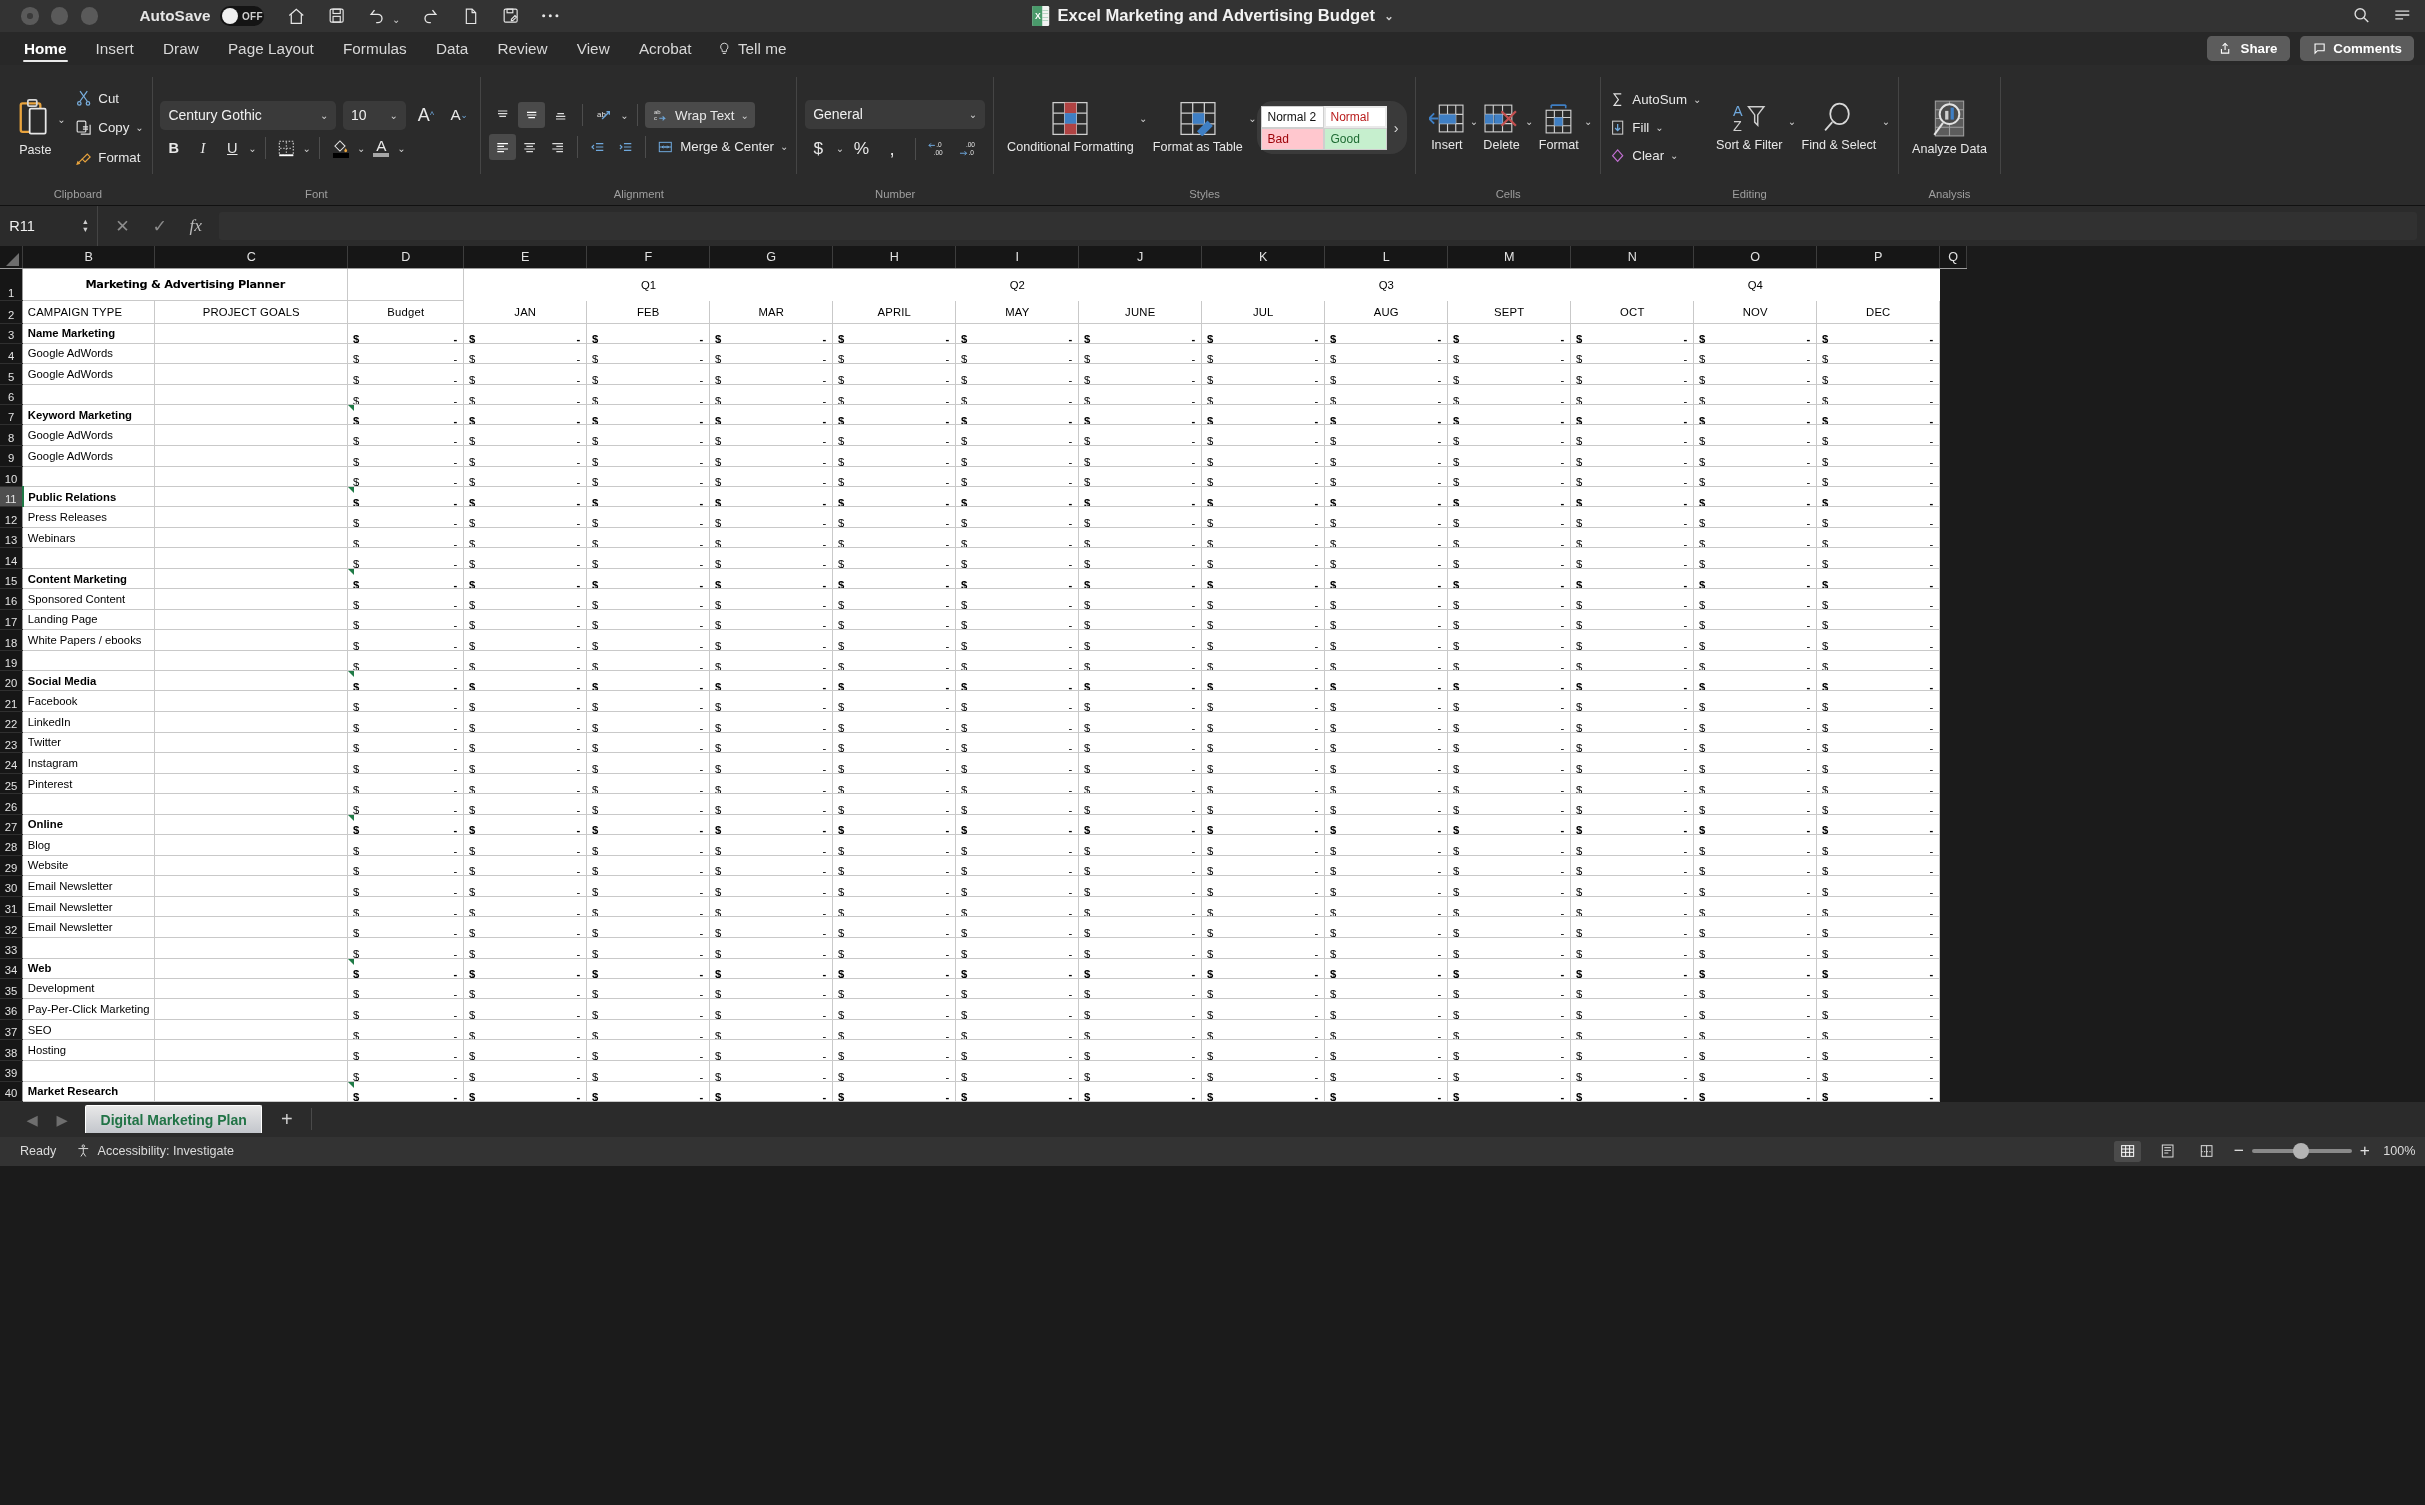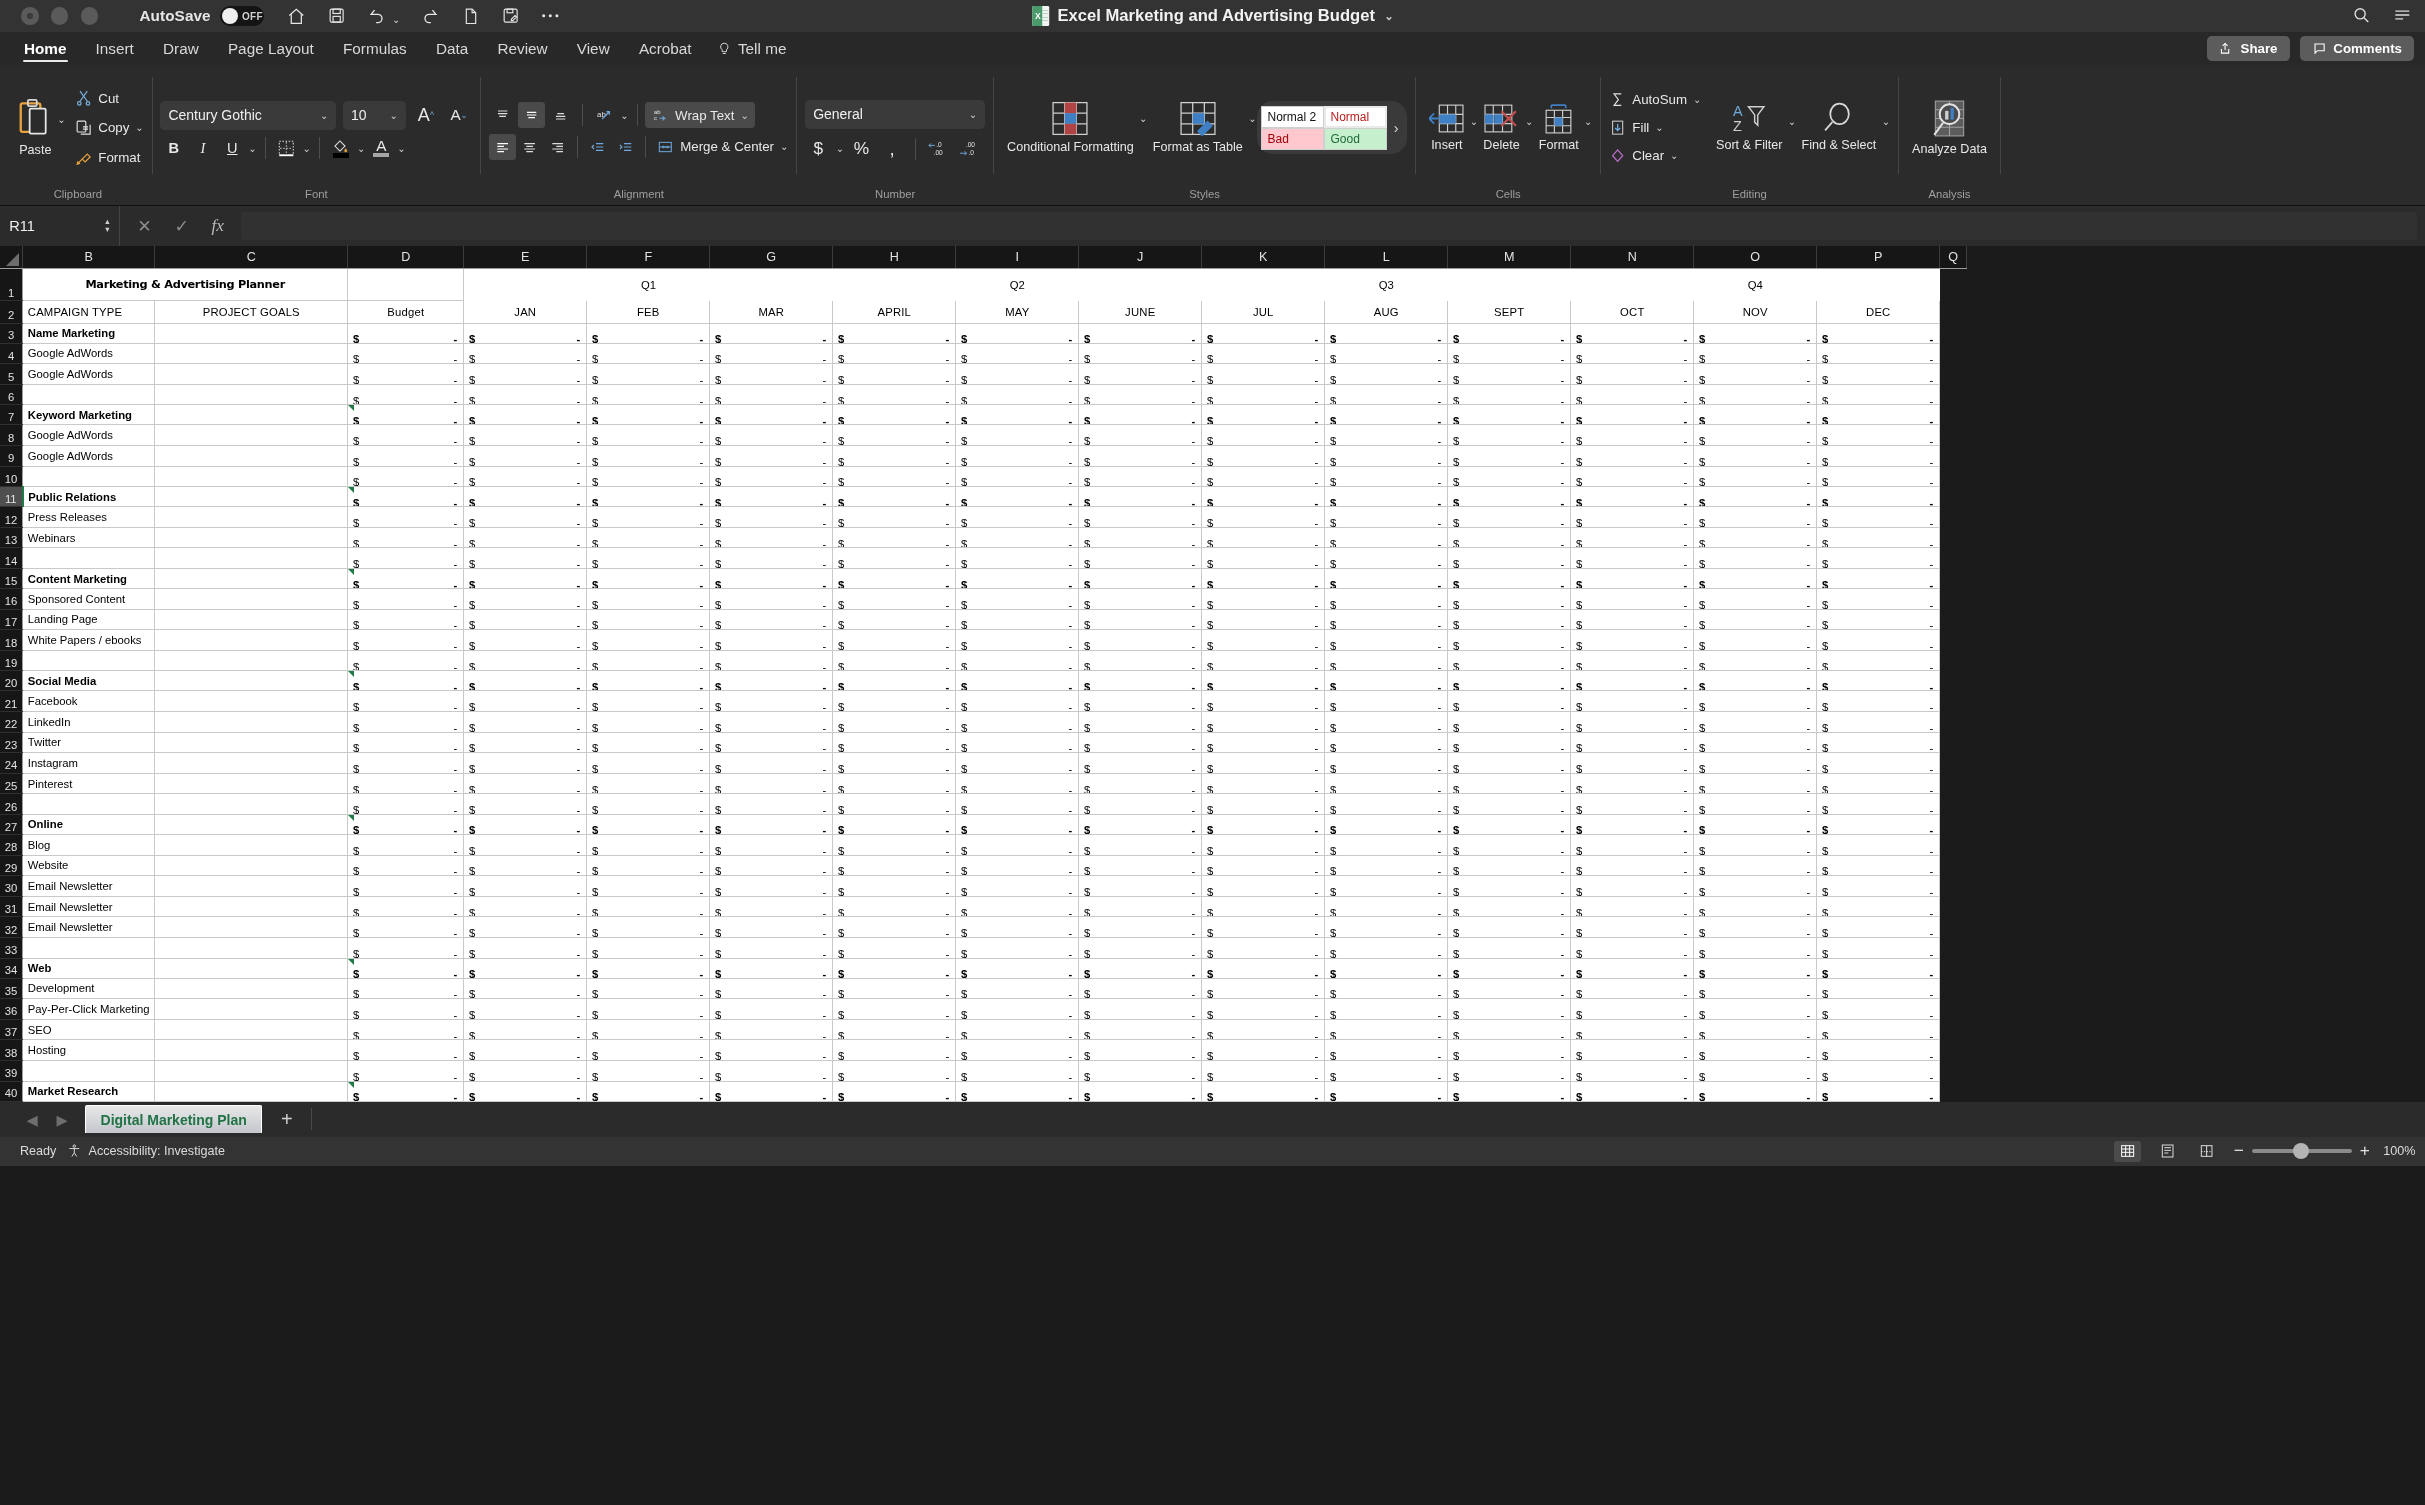--- a/index.html
+++ b/index.html
@@ -97,21 +97,21 @@
   .sg-grid { display:grid; grid-template-columns:63px 63px; grid-template-rows:22px 22px; }
   .sg-cell { font-size:12px; display:flex; align-items:center; padding-left:5.3px; border:0.7px solid #cfcfcf; cursor:pointer;}
   .sg-normal2 { background:#ffffff; color:#111; }
   .sg-normal  { background:#ffffff; color:#b91c1c; outline:2px solid #e9e9e9; outline-offset:-2px; z-index:2;}
   .sg-bad     { background:#ffc7ce; color:#9c0006; }
   .sg-good    { background:#c6efce; color:#1e6b33; }
 
   
   .fbar { height:41px; background:#2b2b2b; display:flex; align-items:center; border-top:0.7px solid #111;}
   .namebox {
-    width:120px; height:41px; display:flex; align-items:center; justify-content:space-between;
+    width:98px; height:41px; display:flex; align-items:center; justify-content:space-between;
     padding:0 8px 0 9.3px; color:#f0f0f0; font-size:14.6px; border-right:0.7px solid #444;
   }
   .spin { display:flex; flex-direction:column; gap:2px; color:#cfcfcf; font-size:7.3px; line-height:6px;}
   .fb-icons { display:flex; align-items:center; gap:22.6px; padding:0 17.3px; color:#8c8c8c; font-size:17.3px; }
   .fx { font-style:italic; font-family:"Liberation Serif", serif; font-size:17.3px; color:#b9b9b9;}
   .fb-input { flex:1; height:28px; background:#313131; border-radius:2.7px; margin-right:9.3px; }
 
   
   .gridwrap { position:relative; background:#1b1b1b; }
   table.sheet { border-collapse:collapse; table-layout:fixed; }
@@ -160,21 +160,21 @@
   .sheettabs { height:35px; background:#2b2b2b; display:flex; align-items:center; padding-left:17.3px; gap:0; }
   .navarrow { color:#6e6e6e; font-size:14.6px; padding:0 9.3px; cursor:pointer;}
   .stab {
     background:linear-gradient(#e8e8e8,#c3c6cc); color:#217346; font-weight:700; font-size:14px;
     padding:0 14.6px; height:28px; display:flex; align-items:center; border:1.3px solid #fff; border-bottom:none;
     border-radius:2px 2px 0 0; cursor:pointer; margin-left:8px;
   }
   .addsheet { color:#d0d0d0; font-size:20px; padding:0 18.6px; cursor:pointer; }
   .tabsep { width:0.7px; height:22.6px; background:#4a4a4a; }
   .statusbar { height:29px; background:#333333; display:flex; align-items:center; padding:0 10.6px; color:#dcdcdc; font-size:12.6px; gap:14.6px; position:relative;}
-  .status-left { display:flex; align-items:center; gap:11px; padding-left:9.3px;}
+  .status-left { display:flex; align-items:center; gap:20px; padding-left:9.3px;}
   .status-right { position:absolute; right:10.6px; display:flex; align-items:center; gap:13.3px;}
   .viewbtn { width:26.6px;height:21px;display:flex;align-items:center;justify-content:center;border-radius:2.7px;cursor:pointer;color:#e6e6e6;}
   .viewbtn.on { background:#4b4b4b; }
   .zoomslider { display:flex; align-items:center; gap:8px; }
   .ztrack { width:100px; height:4.7px; background:#8a8a8a; border-radius:2.7px; position:relative; }
   .zknob { position:absolute; left:41px; top:-6px; width:16.6px;height:16.6px;border-radius:50%;background:#b4b4b4;}
   .zpm { color:#e0e0e0; font-size:17.3px; cursor:pointer; line-height:13.3px;}
 </style>
 </head>
 <body>

